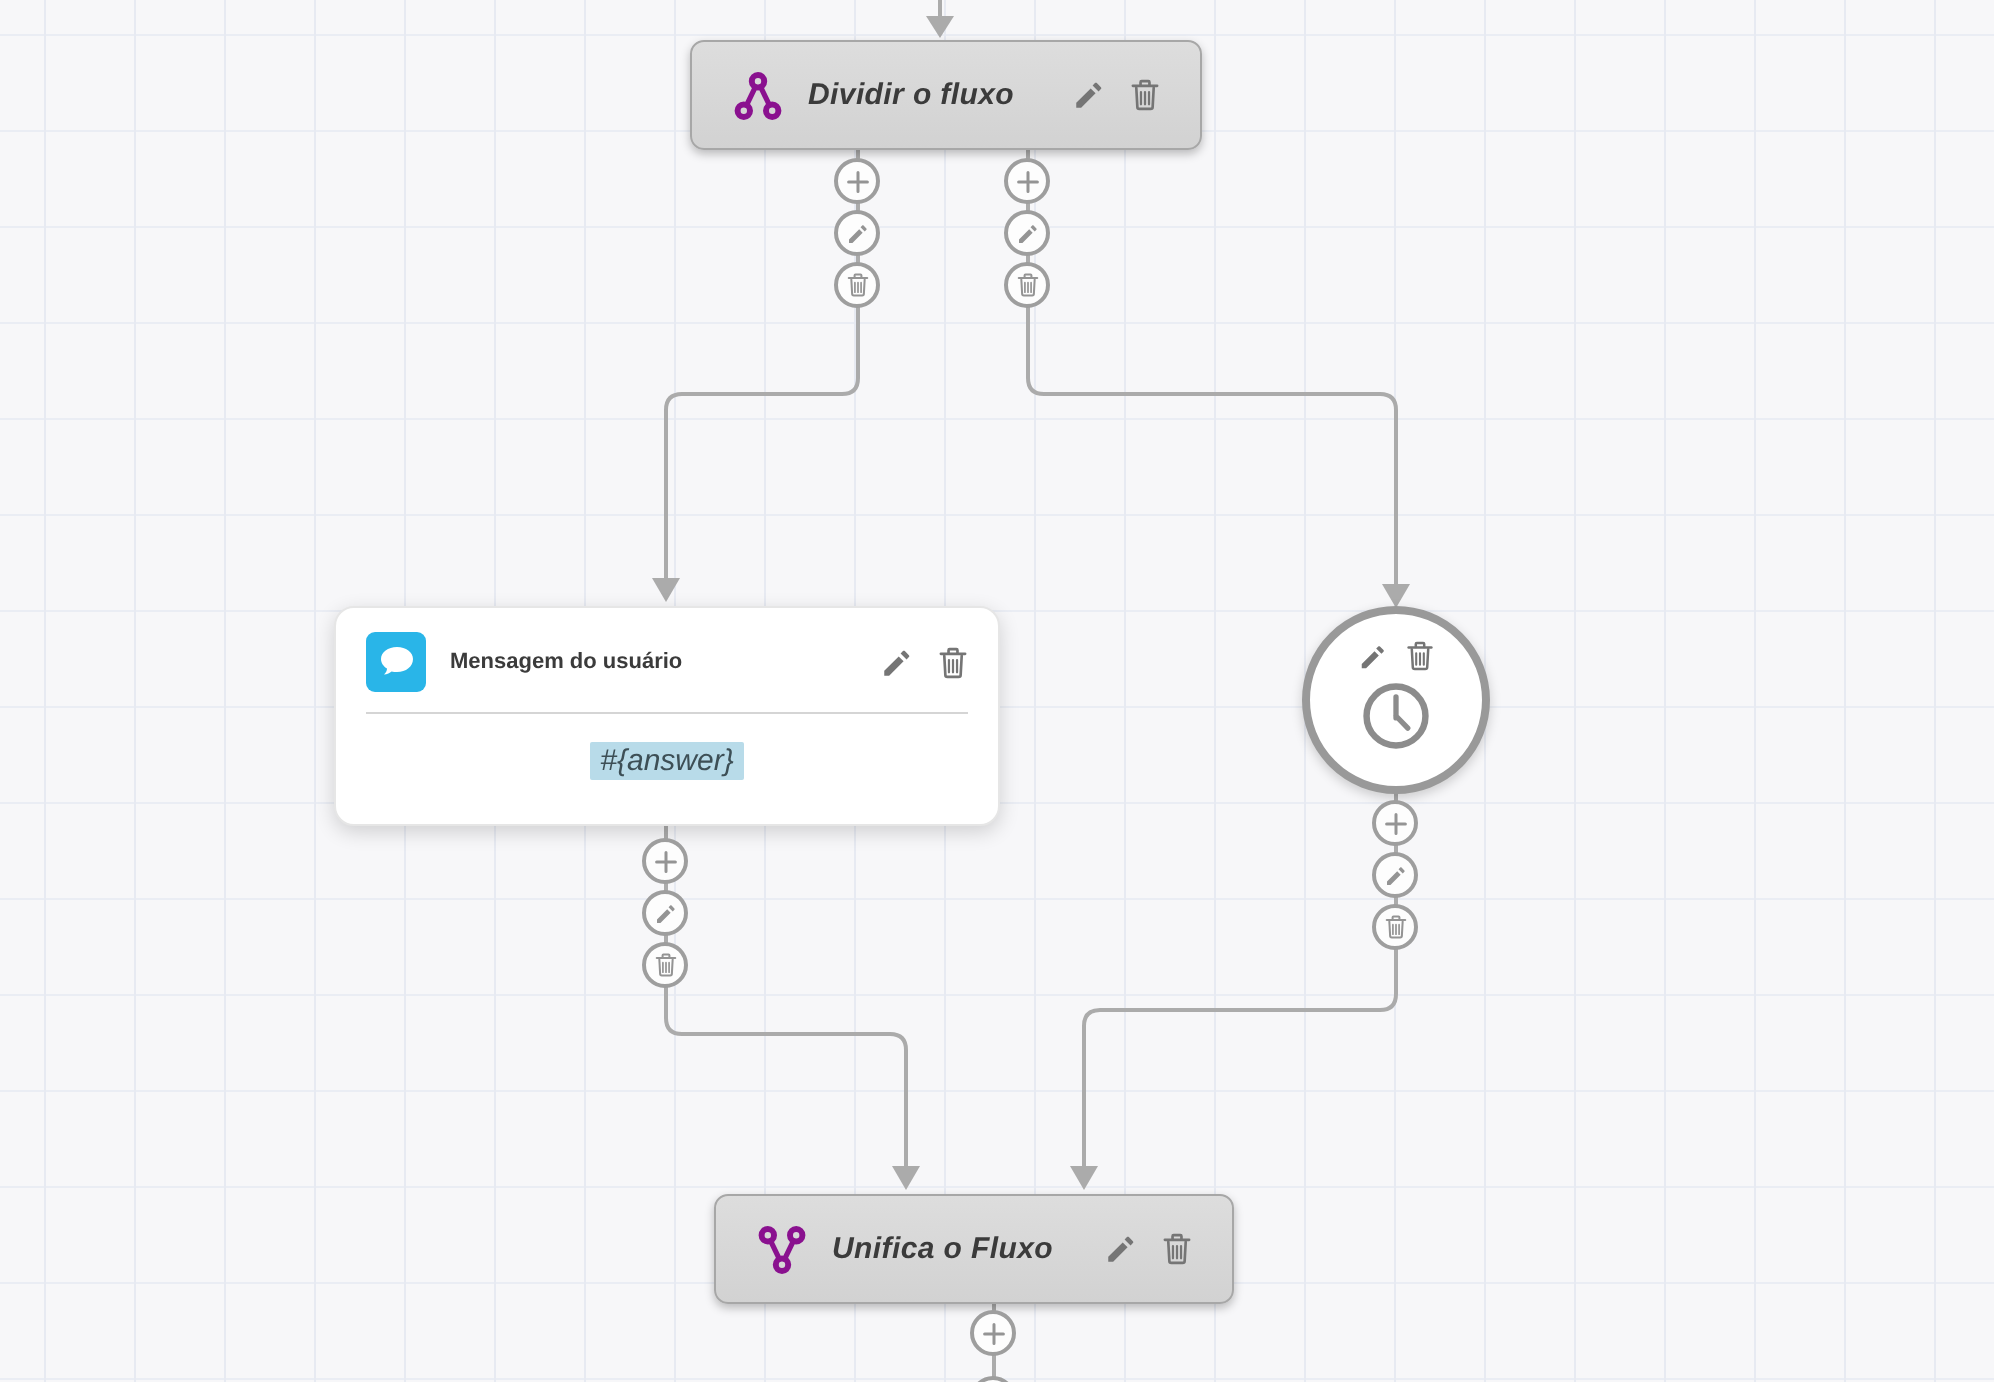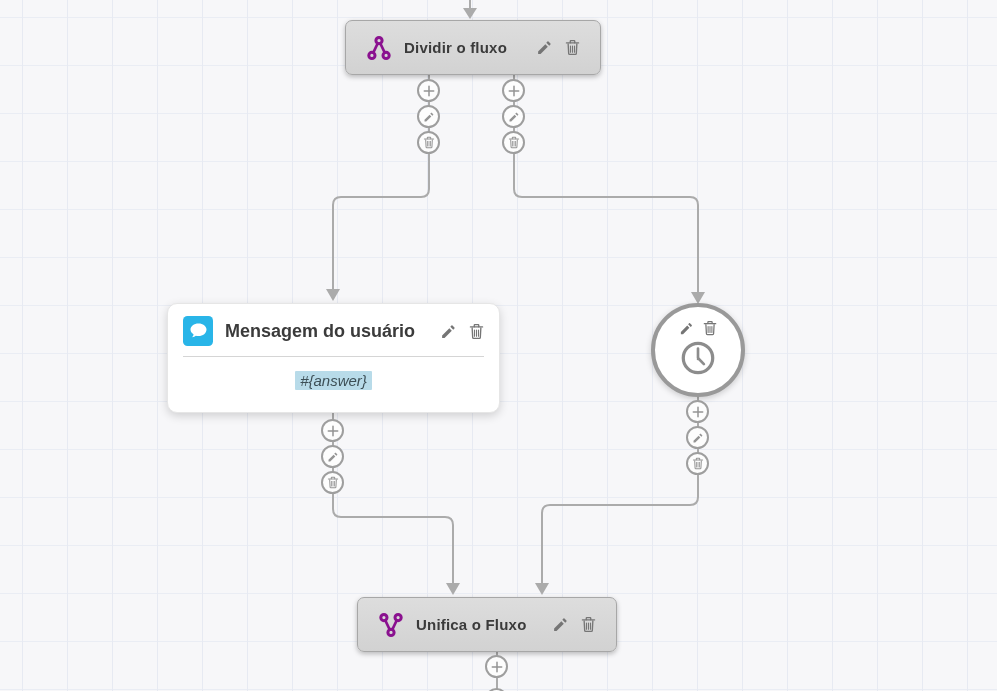--- a/index.html
+++ b/index.html
@@ -17,31 +17,32 @@
   #edges{position:absolute;left:0;top:0;pointer-events:none;}
 
   
   .pill{
     position:absolute;height:55px;box-sizing:border-box;
     display:flex;align-items:center;gap:12px;padding:0 20px;
     background:linear-gradient(180deg,#dddddd,#d2d2d2);
     border:1px solid #a7a7a7;border-radius:7px;
     box-shadow:0 2px 5px rgba(0,0,0,.25);
     cursor:move;
+    font-style:italic;
   }
   .pill-title{font-weight:700;font-size:15px;color:#3b3b3b;letter-spacing:.2px;white-space:nowrap;}
 
   
   .card{
     position:absolute;left:167px;top:303px;width:333px;height:110px;box-sizing:border-box;
     background:#ffffff;border:1px solid #e6e6e6;border-radius:10px;
     box-shadow:0 3px 10px rgba(0,0,0,.16);cursor:move;
   }
   .card-header{display:flex;align-items:center;gap:12px;padding:12px 15px 10px 15px;}
-  .card-title{font-weight:700;font-size:18px;color:#3b3b3b;white-space:nowrap;}
+  .card-title{font-weight:700;font-size:11px;color:#3b3b3b;white-space:nowrap;}
   .card-divider{border-top:1px solid #d5d5d5;margin:0 15px;}
   .card-body{height:46px;display:flex;align-items:center;justify-content:center;}
   .chip{background:#b8dbe9;color:#3d4f56;font-style:italic;font-size:15px;padding:1px 5px;border-radius:1px;}
 
   
   .round-node{
     position:absolute;left:651px;top:303px;width:94px;height:94px;box-sizing:border-box;
     background:#ffffff;border:4px solid #999999;border-radius:50%;
     box-shadow:0 2px 6px rgba(0,0,0,.18);
     display:flex;flex-direction:column;align-items:center;padding-top:13px;cursor:move;

